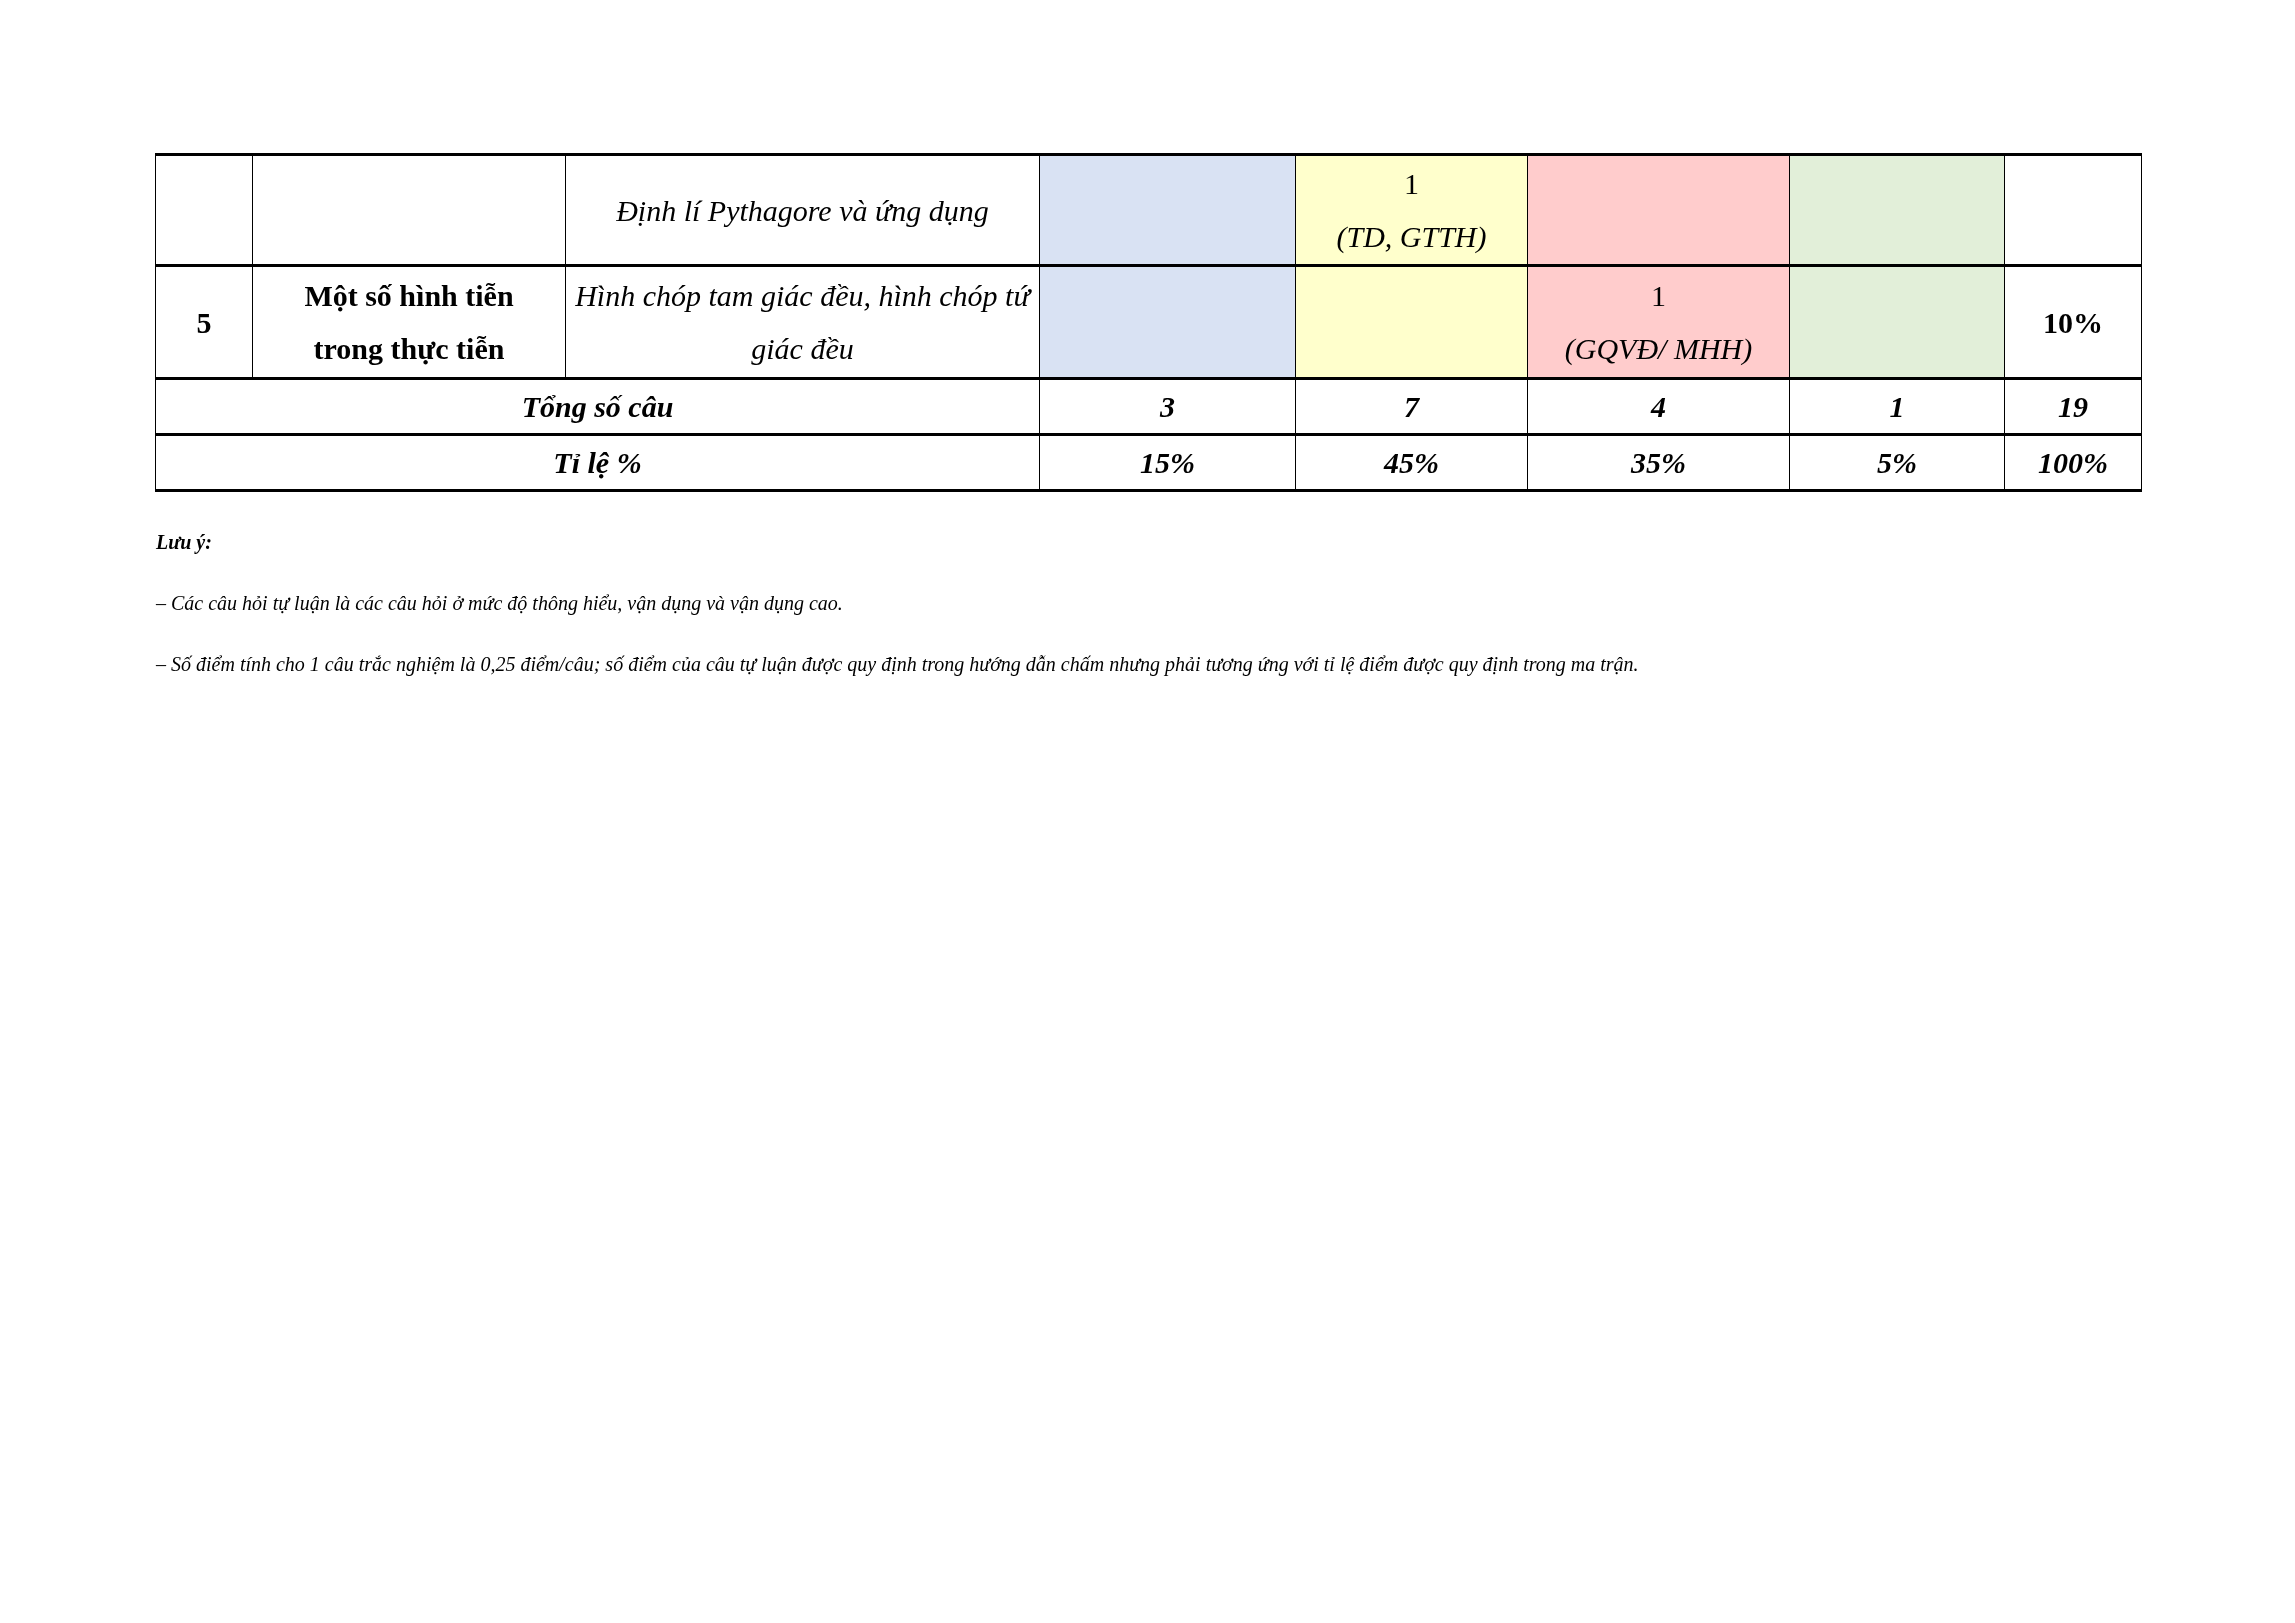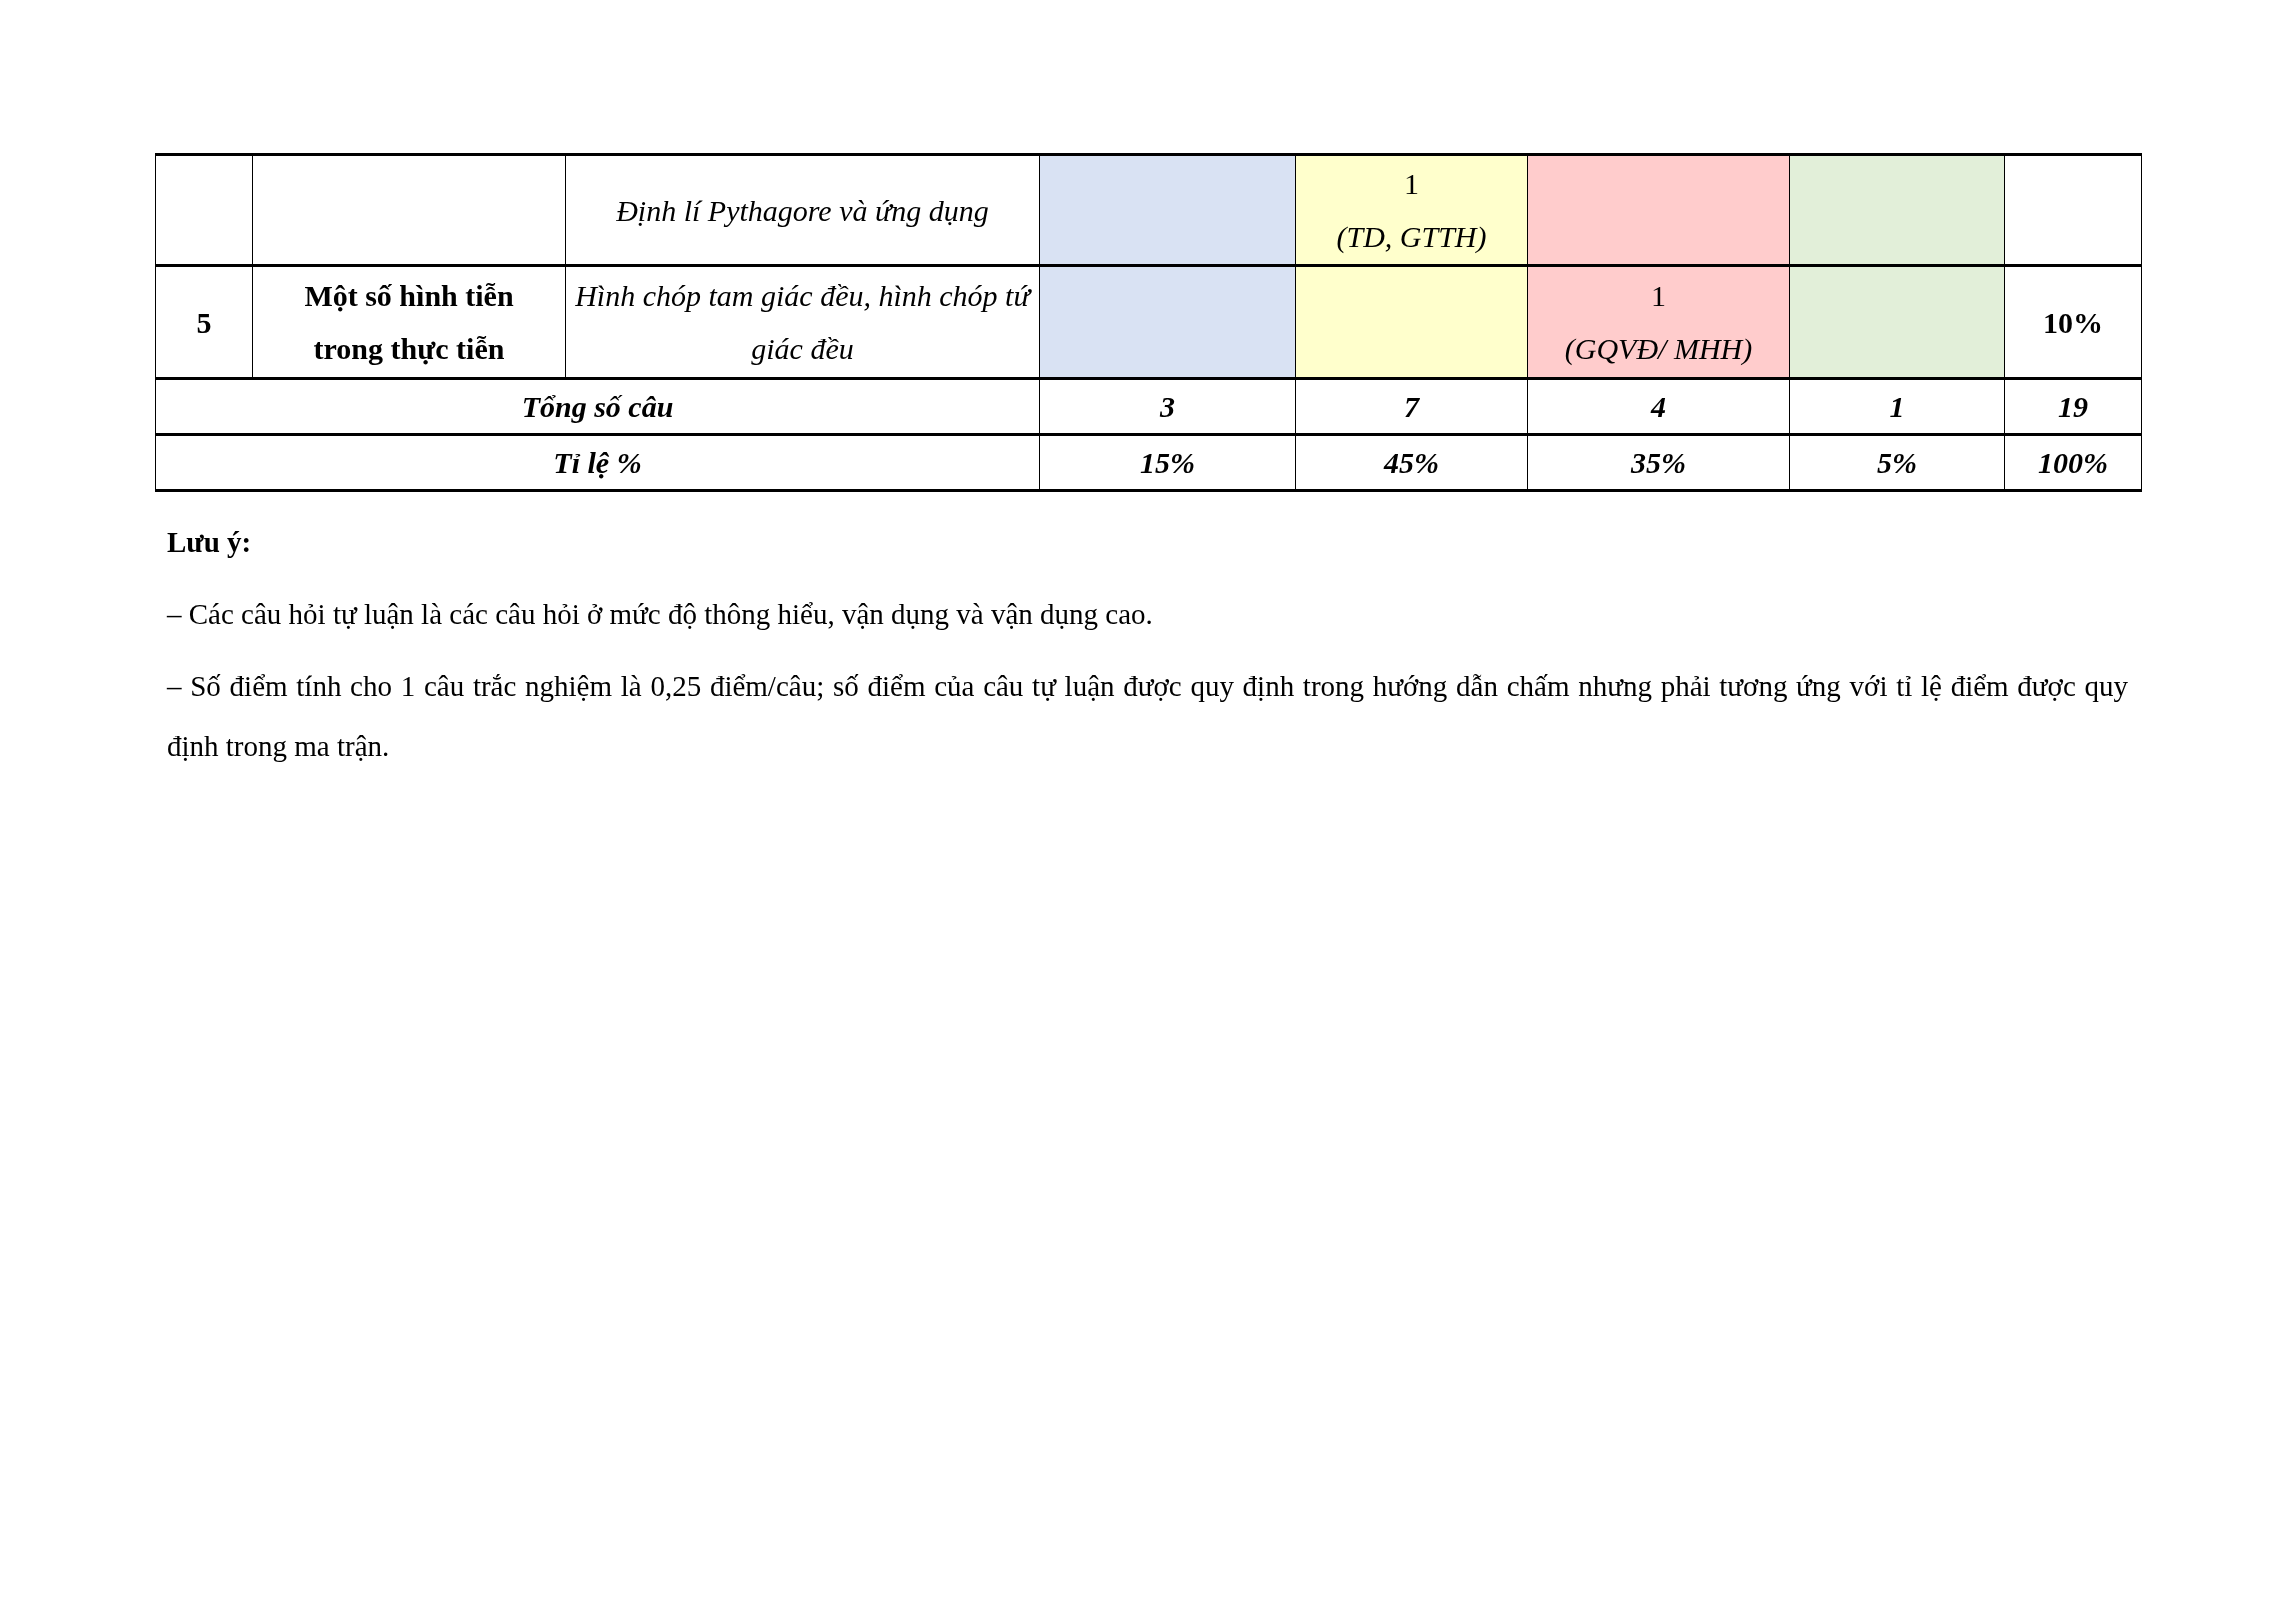--- a/index.html
+++ b/index.html
@@ -50,23 +50,24 @@
   td.bg-pink   { background: var(--color-col_pink,   #ffcccc); }
   td.bg-green  { background: var(--color-col_green,  #e2efd9); }
 
   .two-line div { line-height: 53px; }
 
   .notes {
     margin-top: 20.4px;
     width: 1985px;
   }
   .notes p {
-    margin: 12px;
-    font-size: 29px;
+    margin: 1px;
+    font-size: 20px;
     line-height: 60px;
+    font-style: italic;
     text-align: justify;
   }
   .notes p.notes-heading {
     font-weight: bold;
     text-align: left;
   }
 </style>
 </head>
 <body>
 

